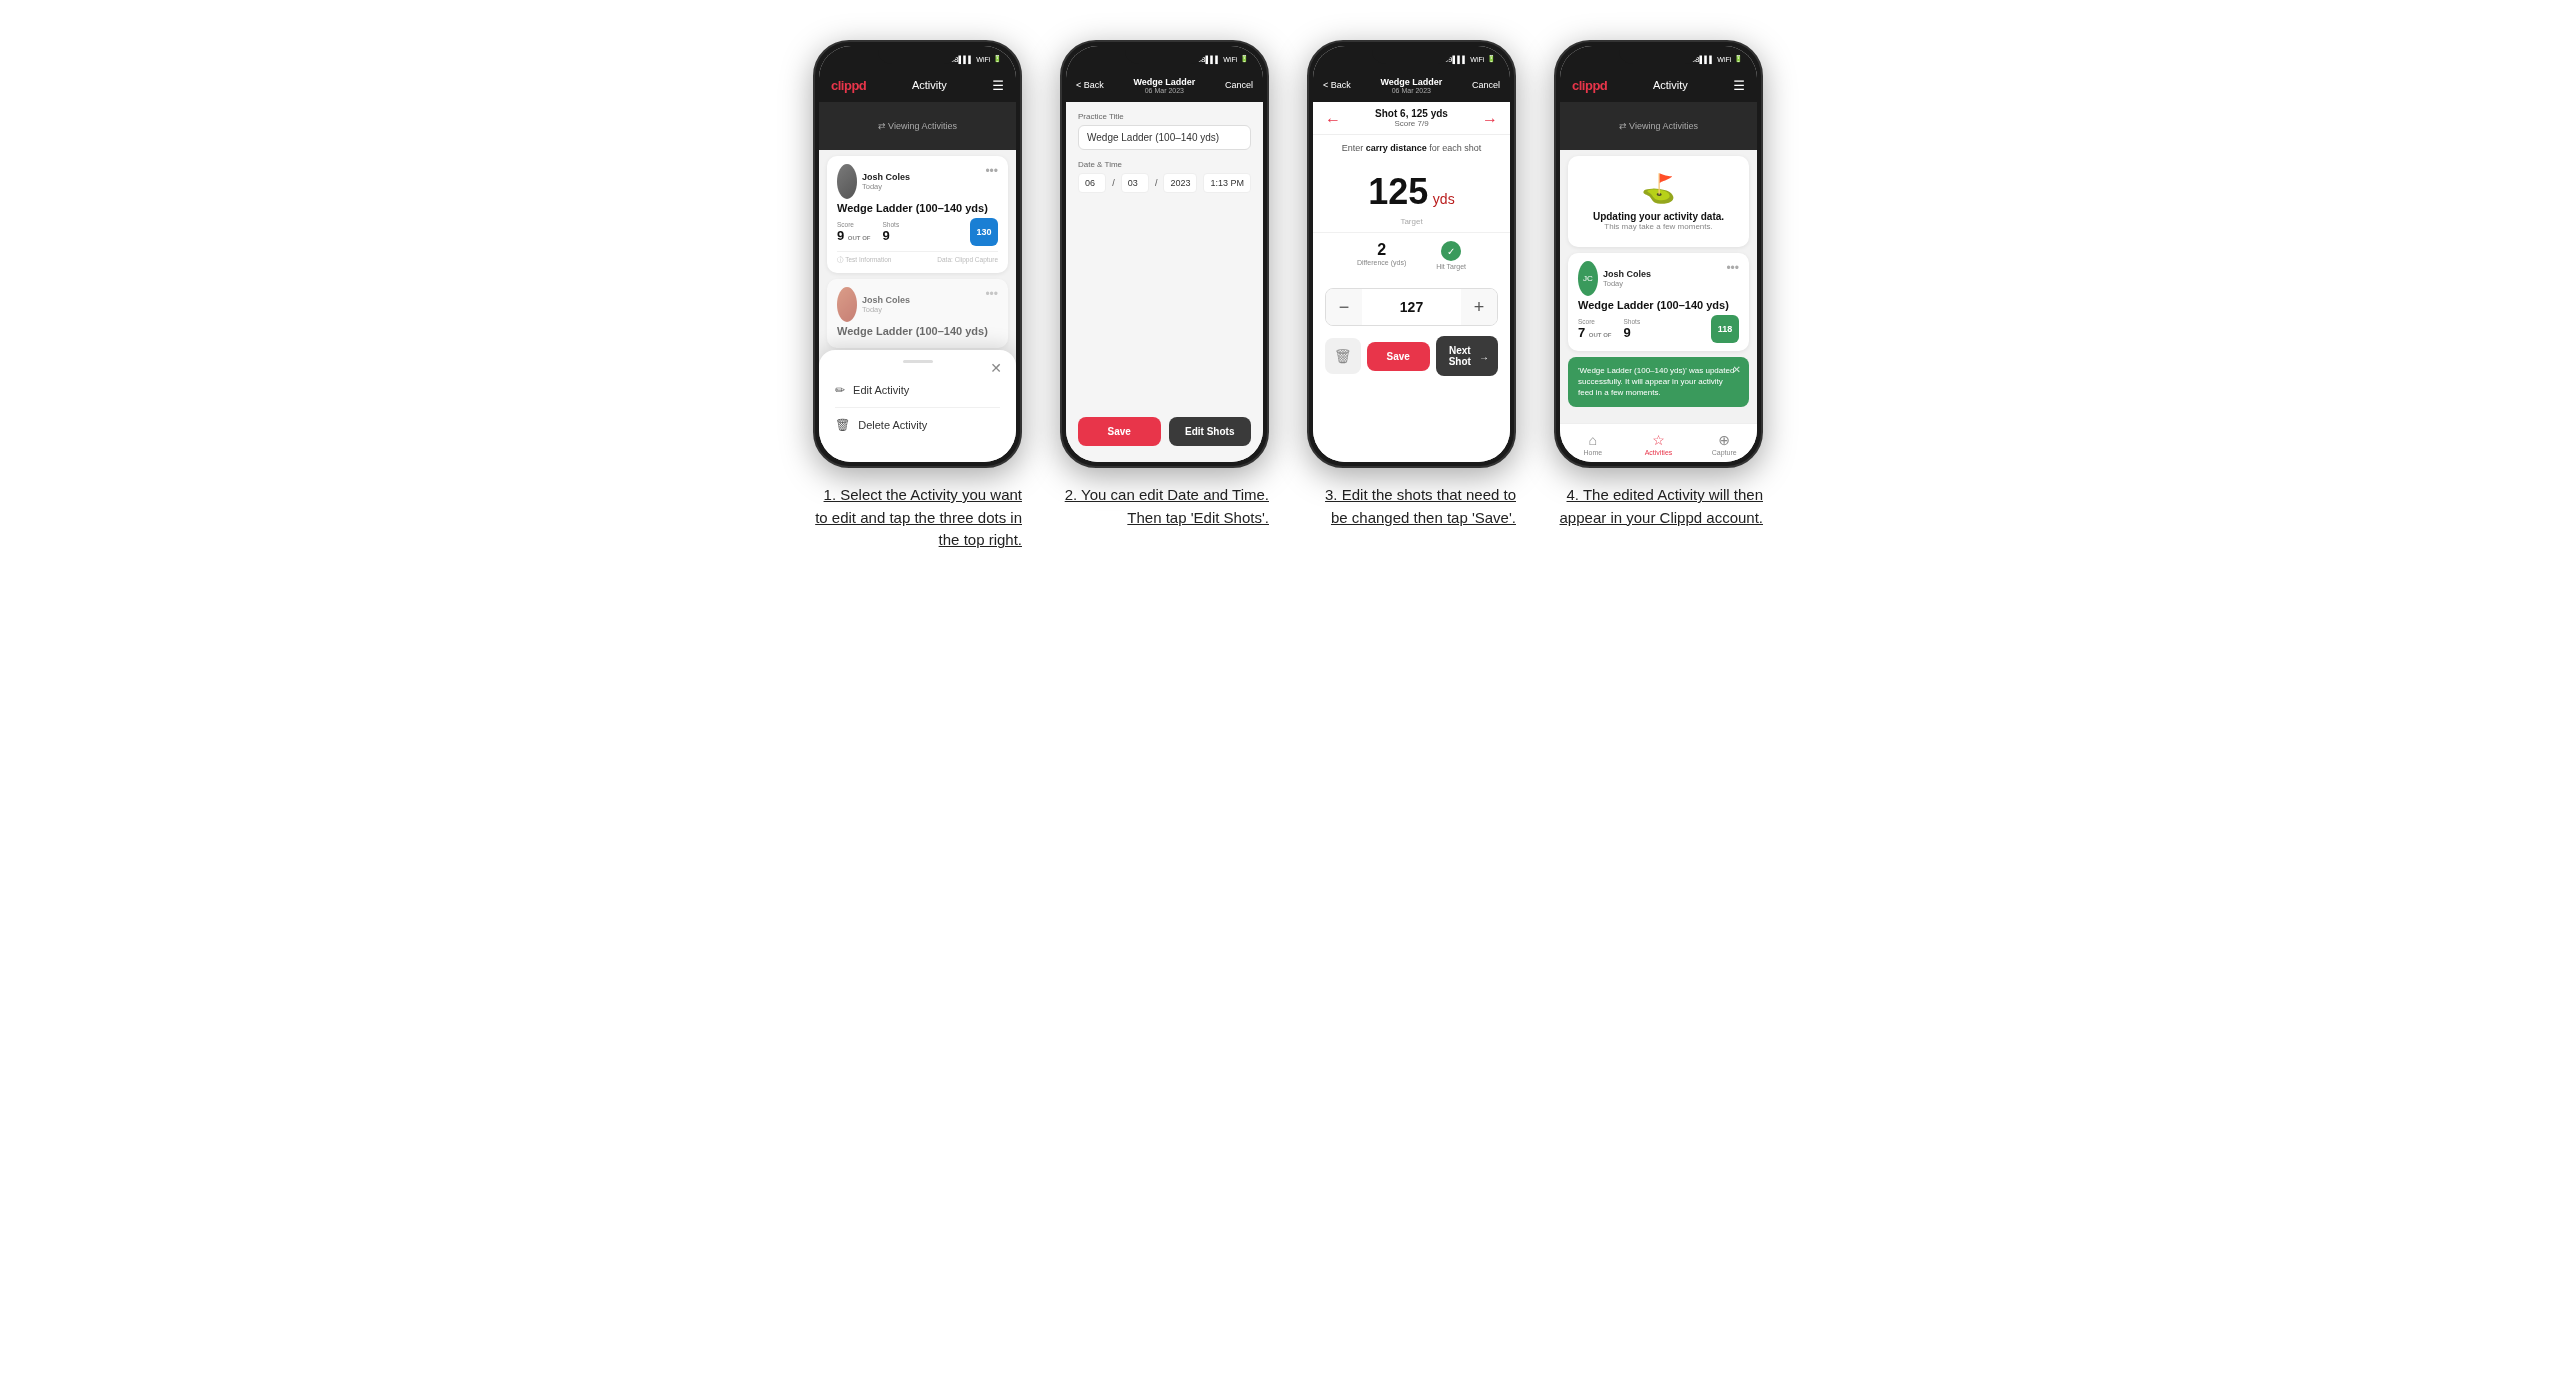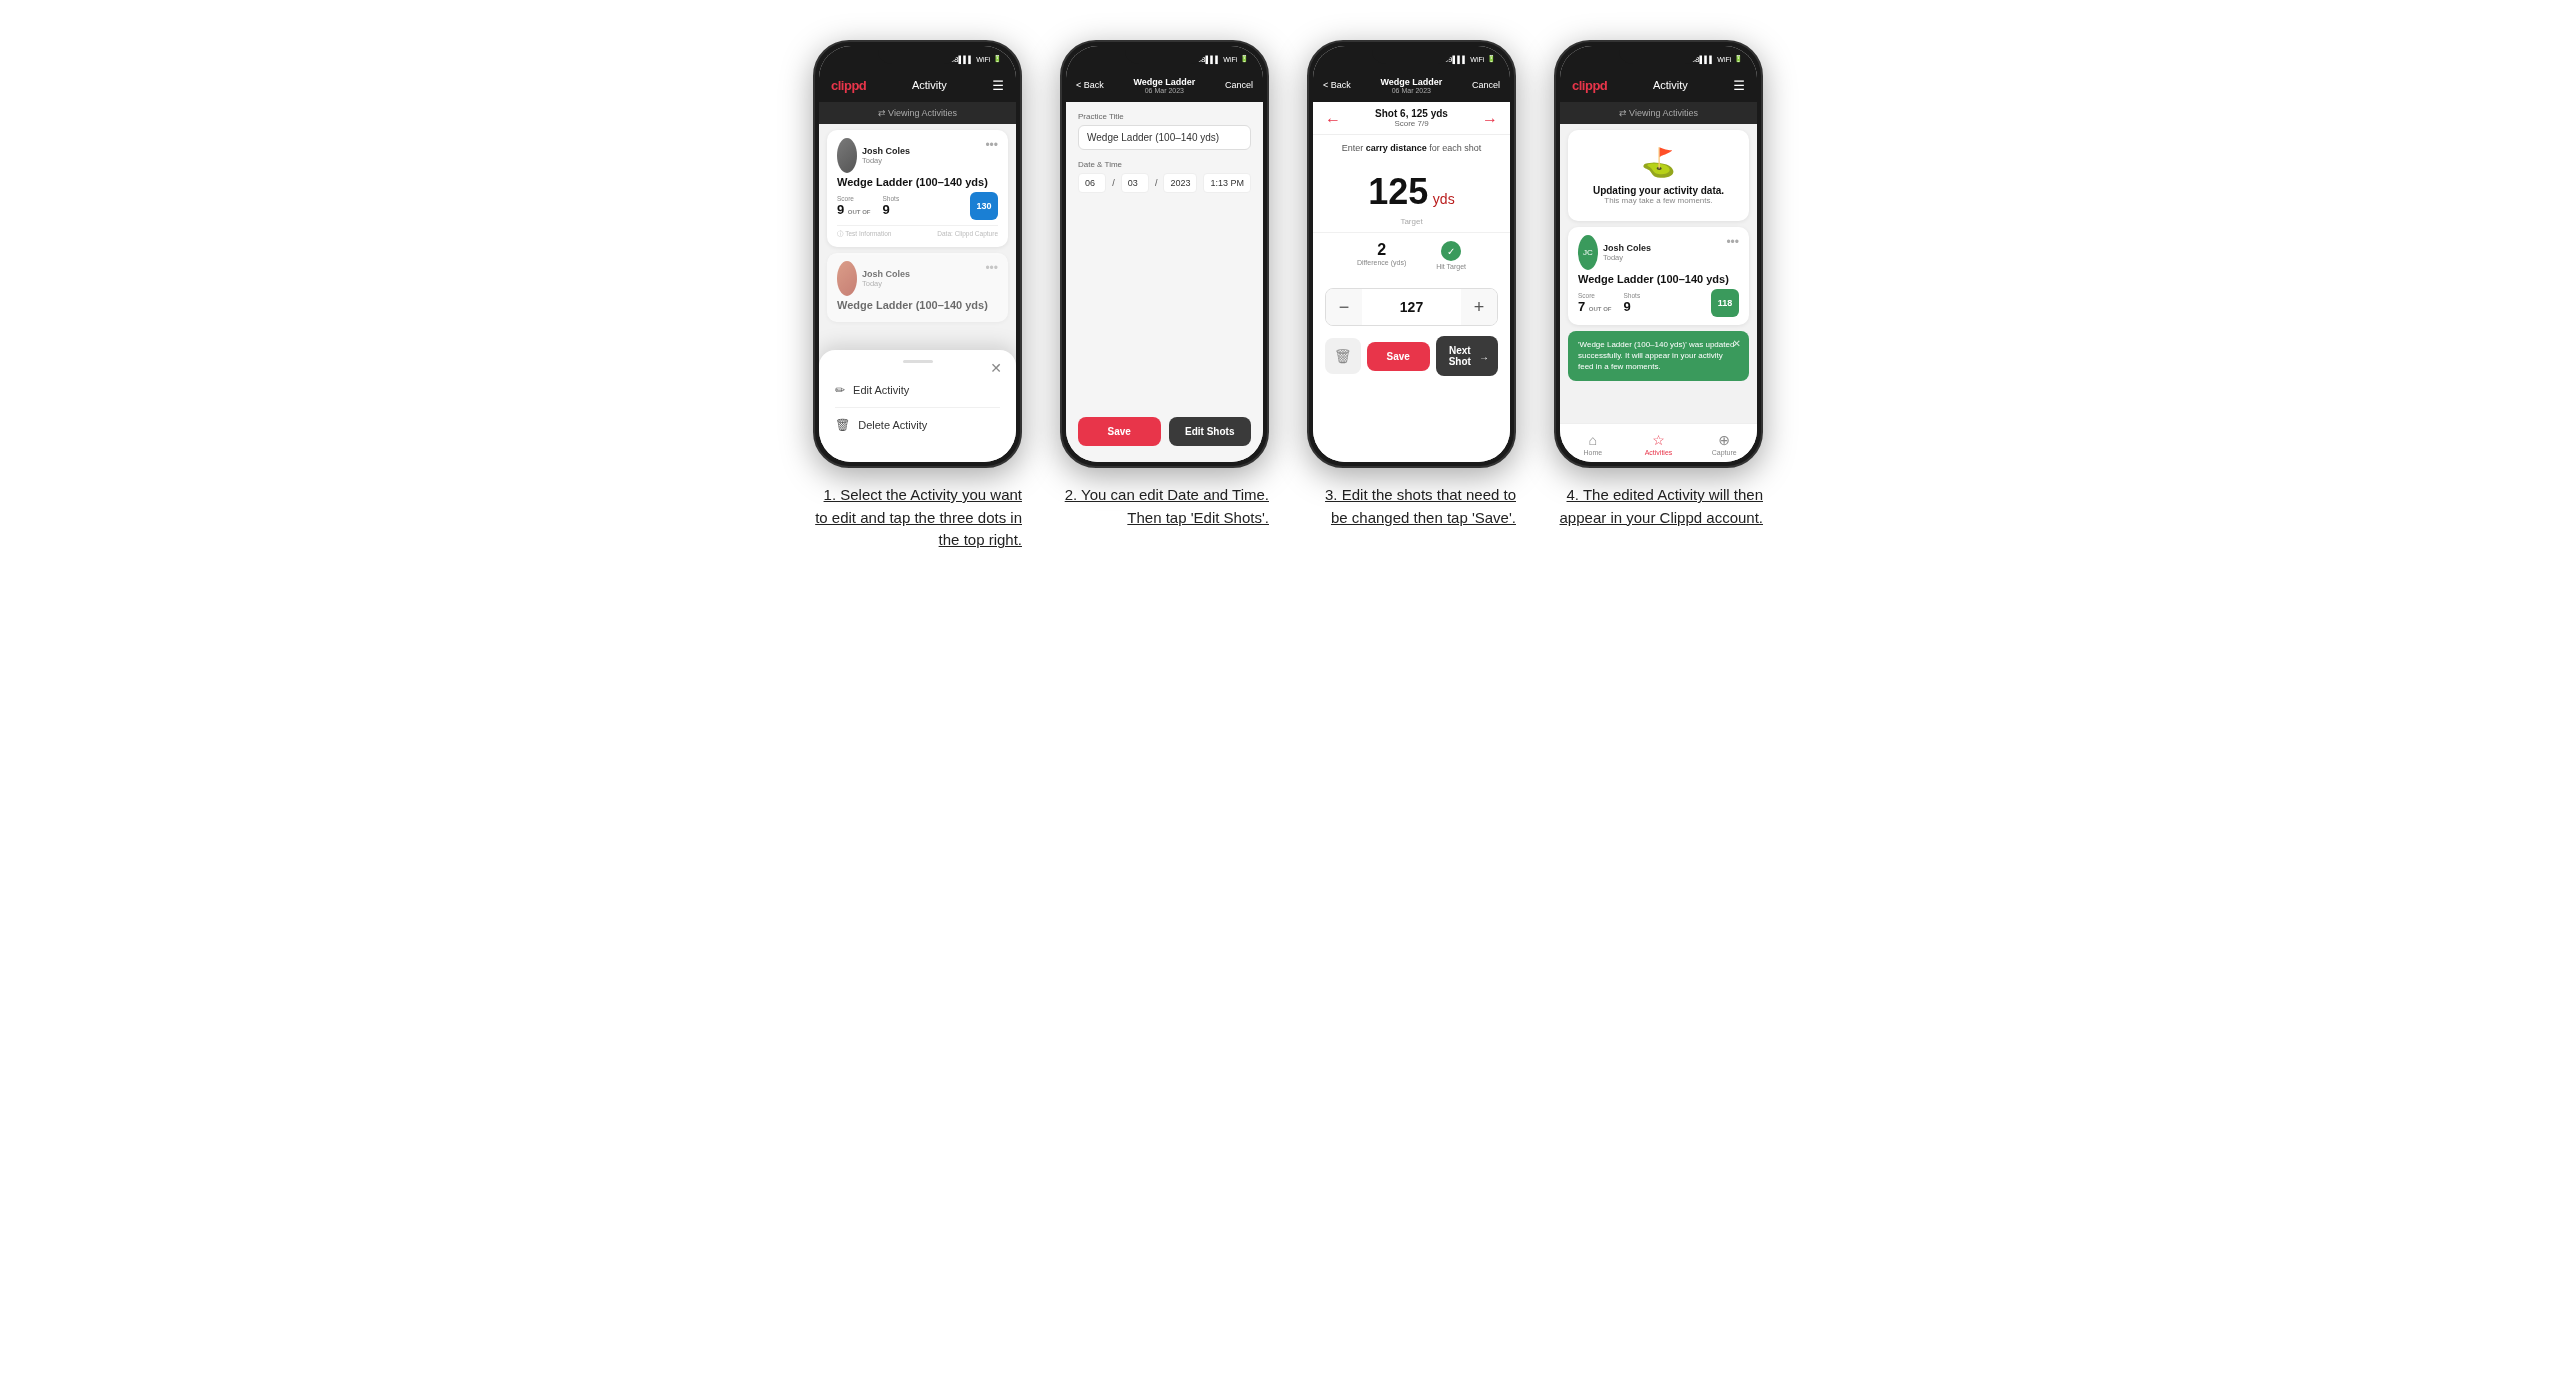--- a/index.html
+++ b/index.html
@@ -88,21 +88,21 @@
     .hamburger {
       color: white;
       font-size: 13px;
     }
     
     .viewing-bar {
       background: #2a2a2a;
       color: #aaa;
       font-size: 9px;
       text-align: center;
-      padding: 6px;
+      padding: 19px;
       display: flex;
       align-items: center;
       justify-content: center;
       gap: 5px;
     }
     
     .activity-card {
       background: white;
       margin: 6px 8px;
       border-radius: 10px;

